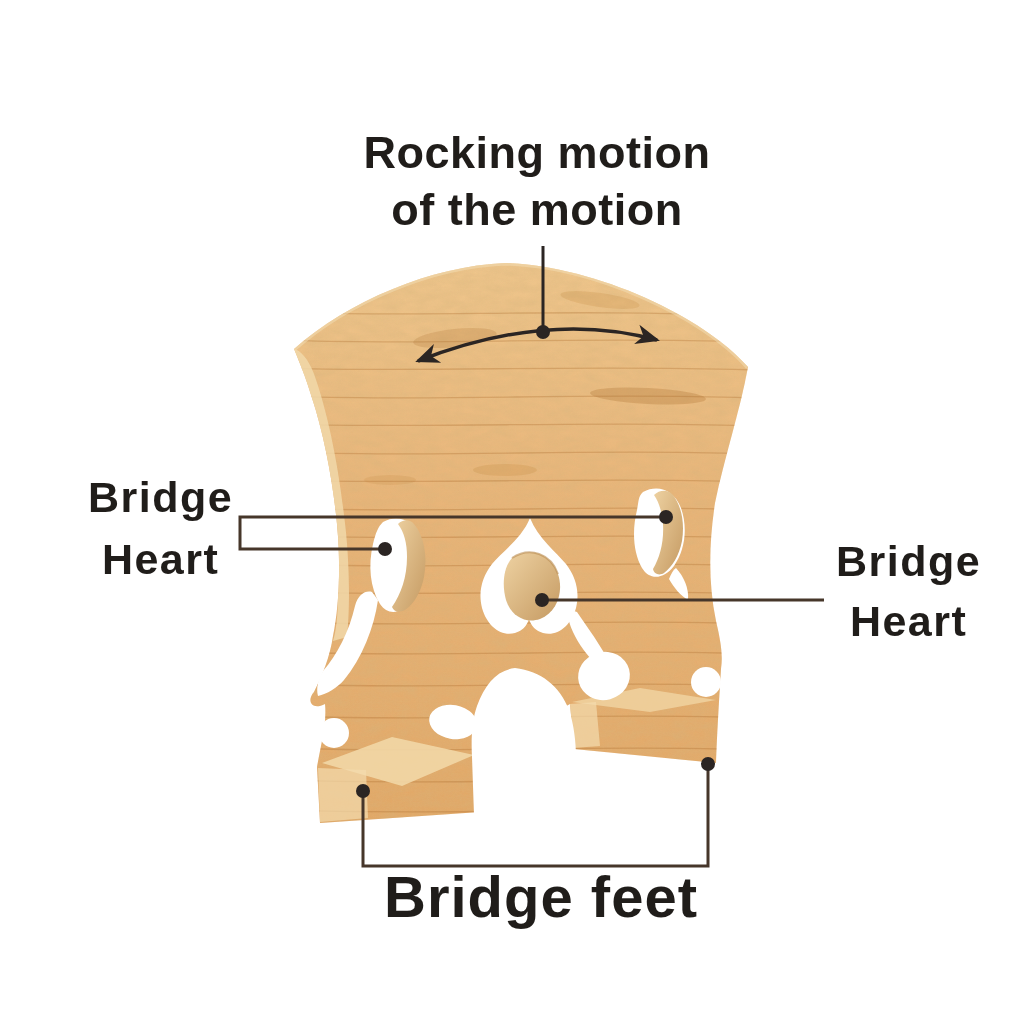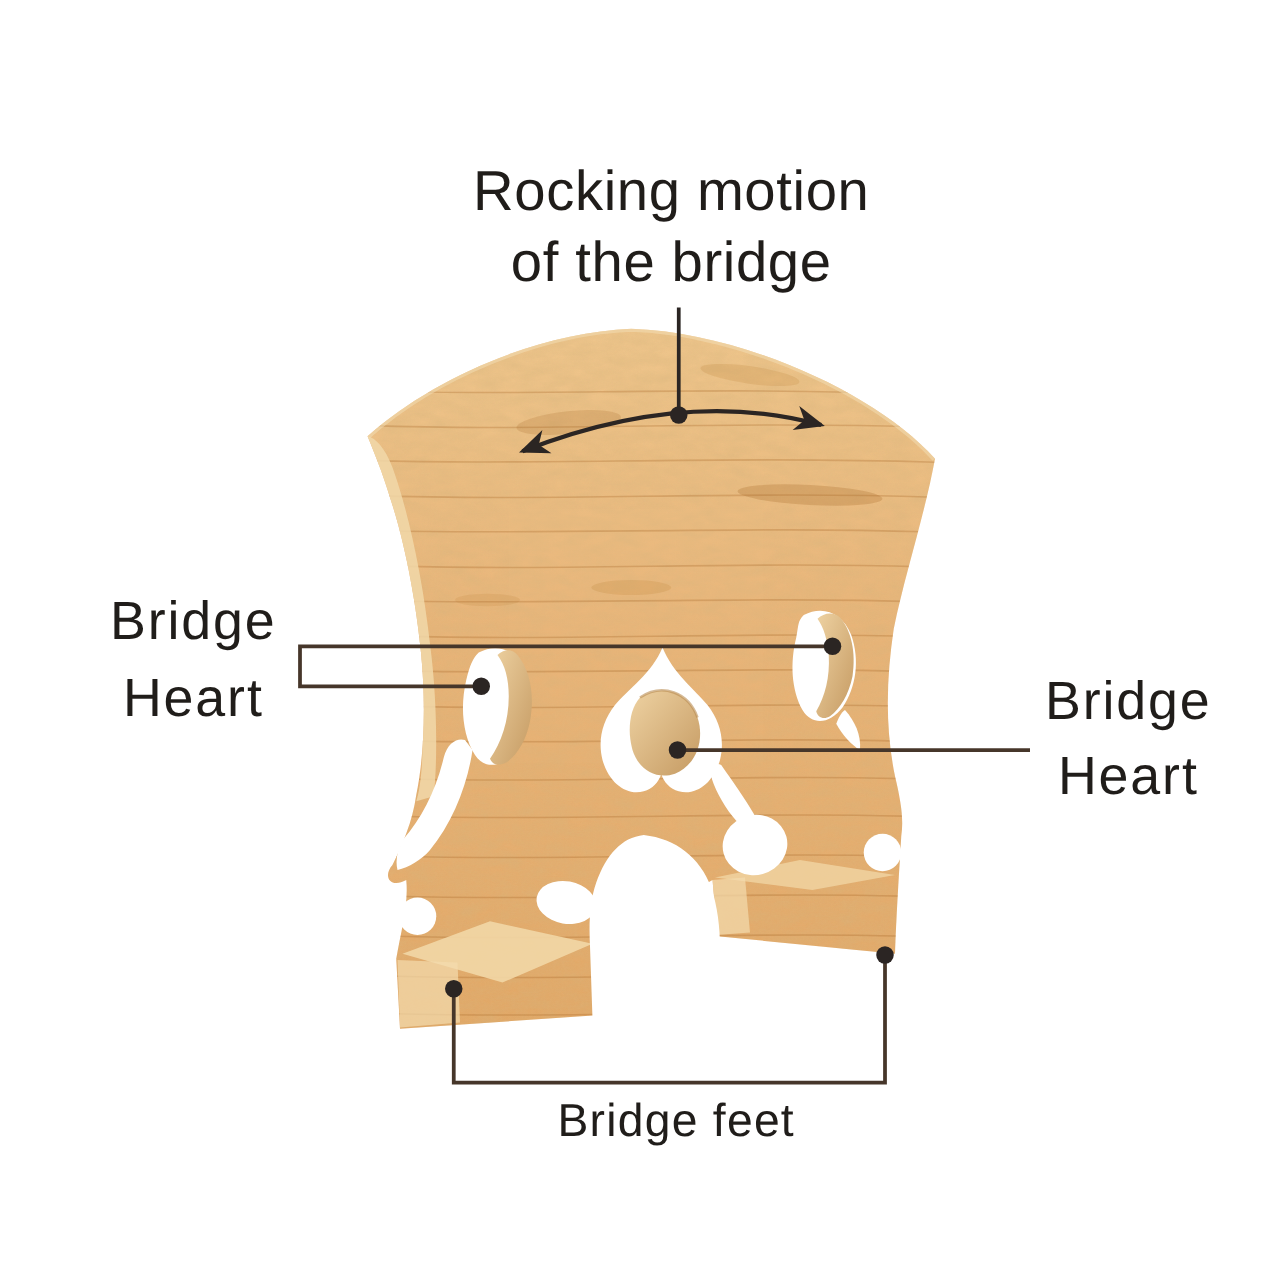--- a/index.html
+++ b/index.html
@@ -1,33 +1,33 @@
 <!DOCTYPE html>
 <html style="--line-color: #46362a; --marker-color: #2b2523; --text-color: #201d1a;"><head>
 <meta charset="utf-8">
 <style>
   html,body{margin:0;padding:0;}
   body{
     width:1024px;height:1024px;background:#ffffff;position:relative;overflow:hidden;
     font-family:"Liberation Sans", sans-serif;
   }
-  #stage{position:absolute;inset:0;width:1024px;height:1024px;}
+  #stage{position:absolute;inset:0;width:1024px;height:1024px;font-weight:bold;}
   svg{position:absolute;left:0;top:0;}
   .label{
     position:absolute;color:var(--text-color,#201d1a);
     font-family:"Liberation Sans", sans-serif;
     text-align:center;
   }
   .label .ln{display:block;}
   #title-label{left:262px;top:124px;width:550px;text-align:center;
     font-size:45px;line-height:57px;letter-spacing:0.5px;}
   #ears-label{left:88px;top:466px;font-size:43px;line-height:62px;letter-spacing:1.5px;}
   #heart-label{left:836px;top:531px;font-size:43px;line-height:60px;letter-spacing:1.5px;}
   #feet-label{left:291px;top:868px;width:500px;text-align:center;
-    font-size:37px;line-height:58px;letter-spacing:1px;}
+    font-size:58px;line-height:58px;letter-spacing:1px;}
   .ann-line{stroke:var(--line-color,#46362a);stroke-width:3;fill:none;stroke-linejoin:miter;}
   .ann-dot{fill:var(--marker-color,#2b2523);}
   .rock{stroke:var(--marker-color,#2b2523);fill:none;}
 </style>
 </head>
 <body style="background: rgb(255, 255, 255);">
 
 <div id="stage">
 
   <svg width="1024" height="1024" viewBox="0 0 1024 1024">
@@ -185,21 +185,21 @@
       <g>
         <polyline class="ann-line" points="363,791 363,866 708,866 708,764"></polyline>
         <circle class="ann-dot" cx="363" cy="791" r="7"></circle>
         <circle class="ann-dot" cx="708" cy="764" r="7"></circle>
       </g>
     </g>
   </svg>
 
   <div class="label" id="title-label">
     <span class="ln">Rocking motion</span>
-    <span class="ln">of the bridge</span>
+    <span class="ln">of the motion</span>
   </div>
 
   <div class="label" id="ears-label">
     <span class="ln">Bridge</span>
     <span class="ln">Heart</span>
   </div>
 
   <div class="label" id="heart-label">
     <span class="ln">Bridge</span>
     <span class="ln">Heart</span>

